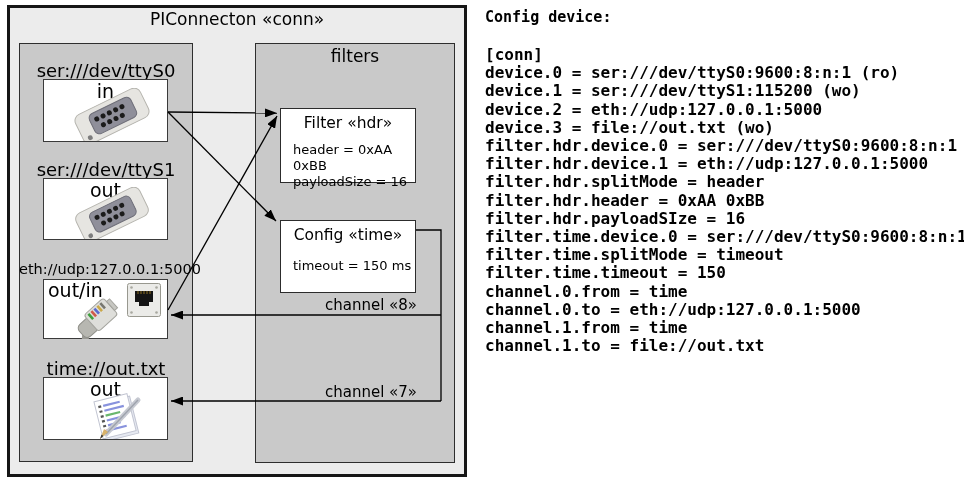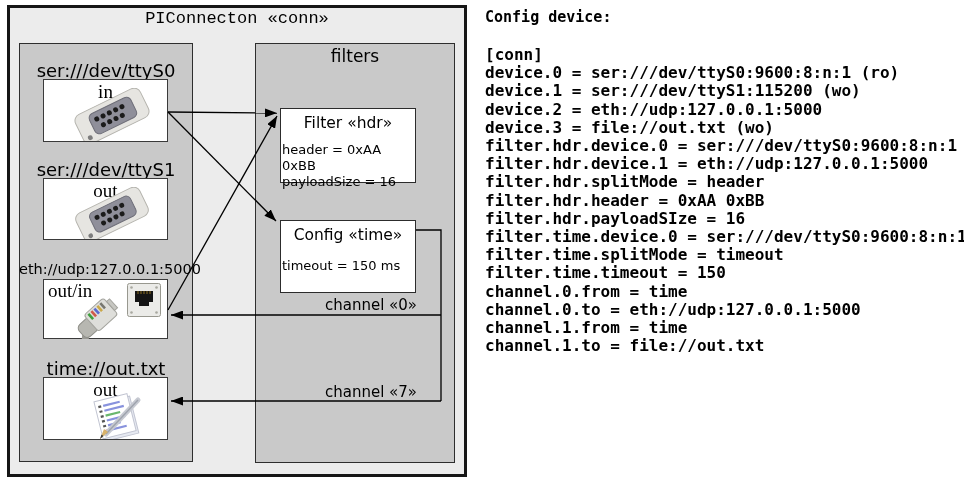--- a/index.html
+++ b/index.html
@@ -3,38 +3,38 @@
 <meta charset="utf-8">
 <style>
   html,body{margin:0;padding:0;background:#fff;}
   body{width:964px;height:484px;position:relative;overflow:hidden;
        font-family:"DejaVu Sans",sans-serif;color:#000;}
   .abs{position:absolute;box-sizing:border-box;}
 
   
   .outer-box{left:7px;top:5px;width:460px;height:472px;background:#ececec;
              border:3px solid #161616;}
-  .diagram-title{left:7px;top:9px;width:460px;text-align:center;font-size:17px;font-family:Liberation Mono, monospace;}
+  .diagram-title{left:7px;top:9px;width:460px;text-align:center;font-size:17px;}
 
   
   .panel{background:#c9c9c9;border:1.5px solid #2e2e2e;}
   .devices-panel{left:19px;top:43px;width:174px;height:419px;}
   .filters-panel{left:255px;top:43px;width:200px;height:420px;}
   .filters-title{left:255px;top:46px;width:200px;text-align:center;font-size:17px;}
 
   
   .dev-label{left:19px;width:174px;text-align:center;font-size:18px;}
   .dev-label.small{font-size:14.5px;}
   .dev-box{left:43px;width:125px;background:#fff;border:1.5px solid #3a3a3a;}
-  .dir-label{font-size:19px;line-height:1.05;font-family:Liberation Serif, serif;}
+  .dir-label{font-size:19px;line-height:1.05;}
 
   
   .filter-box{left:280px;width:136px;background:#fff;border:1.4px solid #2c2c2c;margin-top:28px;}
   .filter-title{text-align:center;font-size:15.5px;padding-top:5px;}
-  .filter-attrs{font-size:13px;line-height:16px;padding-left:1px;}
+  .filter-attrs{font-size:13px;line-height:16px;padding-left:12px;}
 
   .channel-label{width:110px;text-align:right;font-size:15px;}
 
   
   .config-heading{left:485px;top:8px;font-family:"DejaVu Sans Mono",monospace;
                   font-weight:bold;font-size:15px;}
   .config-text{left:485px;top:46px;margin:0;font-family:"DejaVu Sans Mono",monospace;
                font-weight:bold;font-size:16px;line-height:18.2px;white-space:pre;}
 
   svg{display:block;}
@@ -155,21 +155,21 @@
     <div>payloadSize = 16</div>
   </div>
 </div>
 <div class="abs filter-box" style="top:192px;height:73px">
   <div class="filter-title">Config «time»</div>
   <div class="filter-attrs" style="margin-top:14px">
     <div>timeout = 150 ms</div>
   </div>
 </div>
 
-<div class="abs channel-label" style="left:307px;top:296px">channel «0»</div>
+<div class="abs channel-label" style="left:307px;top:296px">channel «8»</div>
 <div class="abs channel-label" style="left:307px;top:383px">channel «7»</div>
 
 <svg class="abs overlay" width="964" height="484" viewBox="0 0 964 484">
   <defs>
     <marker id="arr" viewBox="0 0 12 9" refX="12" refY="4.5" markerWidth="12" markerHeight="9" markerUnits="userSpaceOnUse" orient="auto">
       <path d="M0,0 L12,4.5 L0,9 Z" fill="#000"></path>
     </marker>
   </defs>
   <g stroke="#000" stroke-width="1.3" fill="none">
     <line x1="168" y1="112" x2="277" y2="113" marker-end="url(#arr)"></line>

